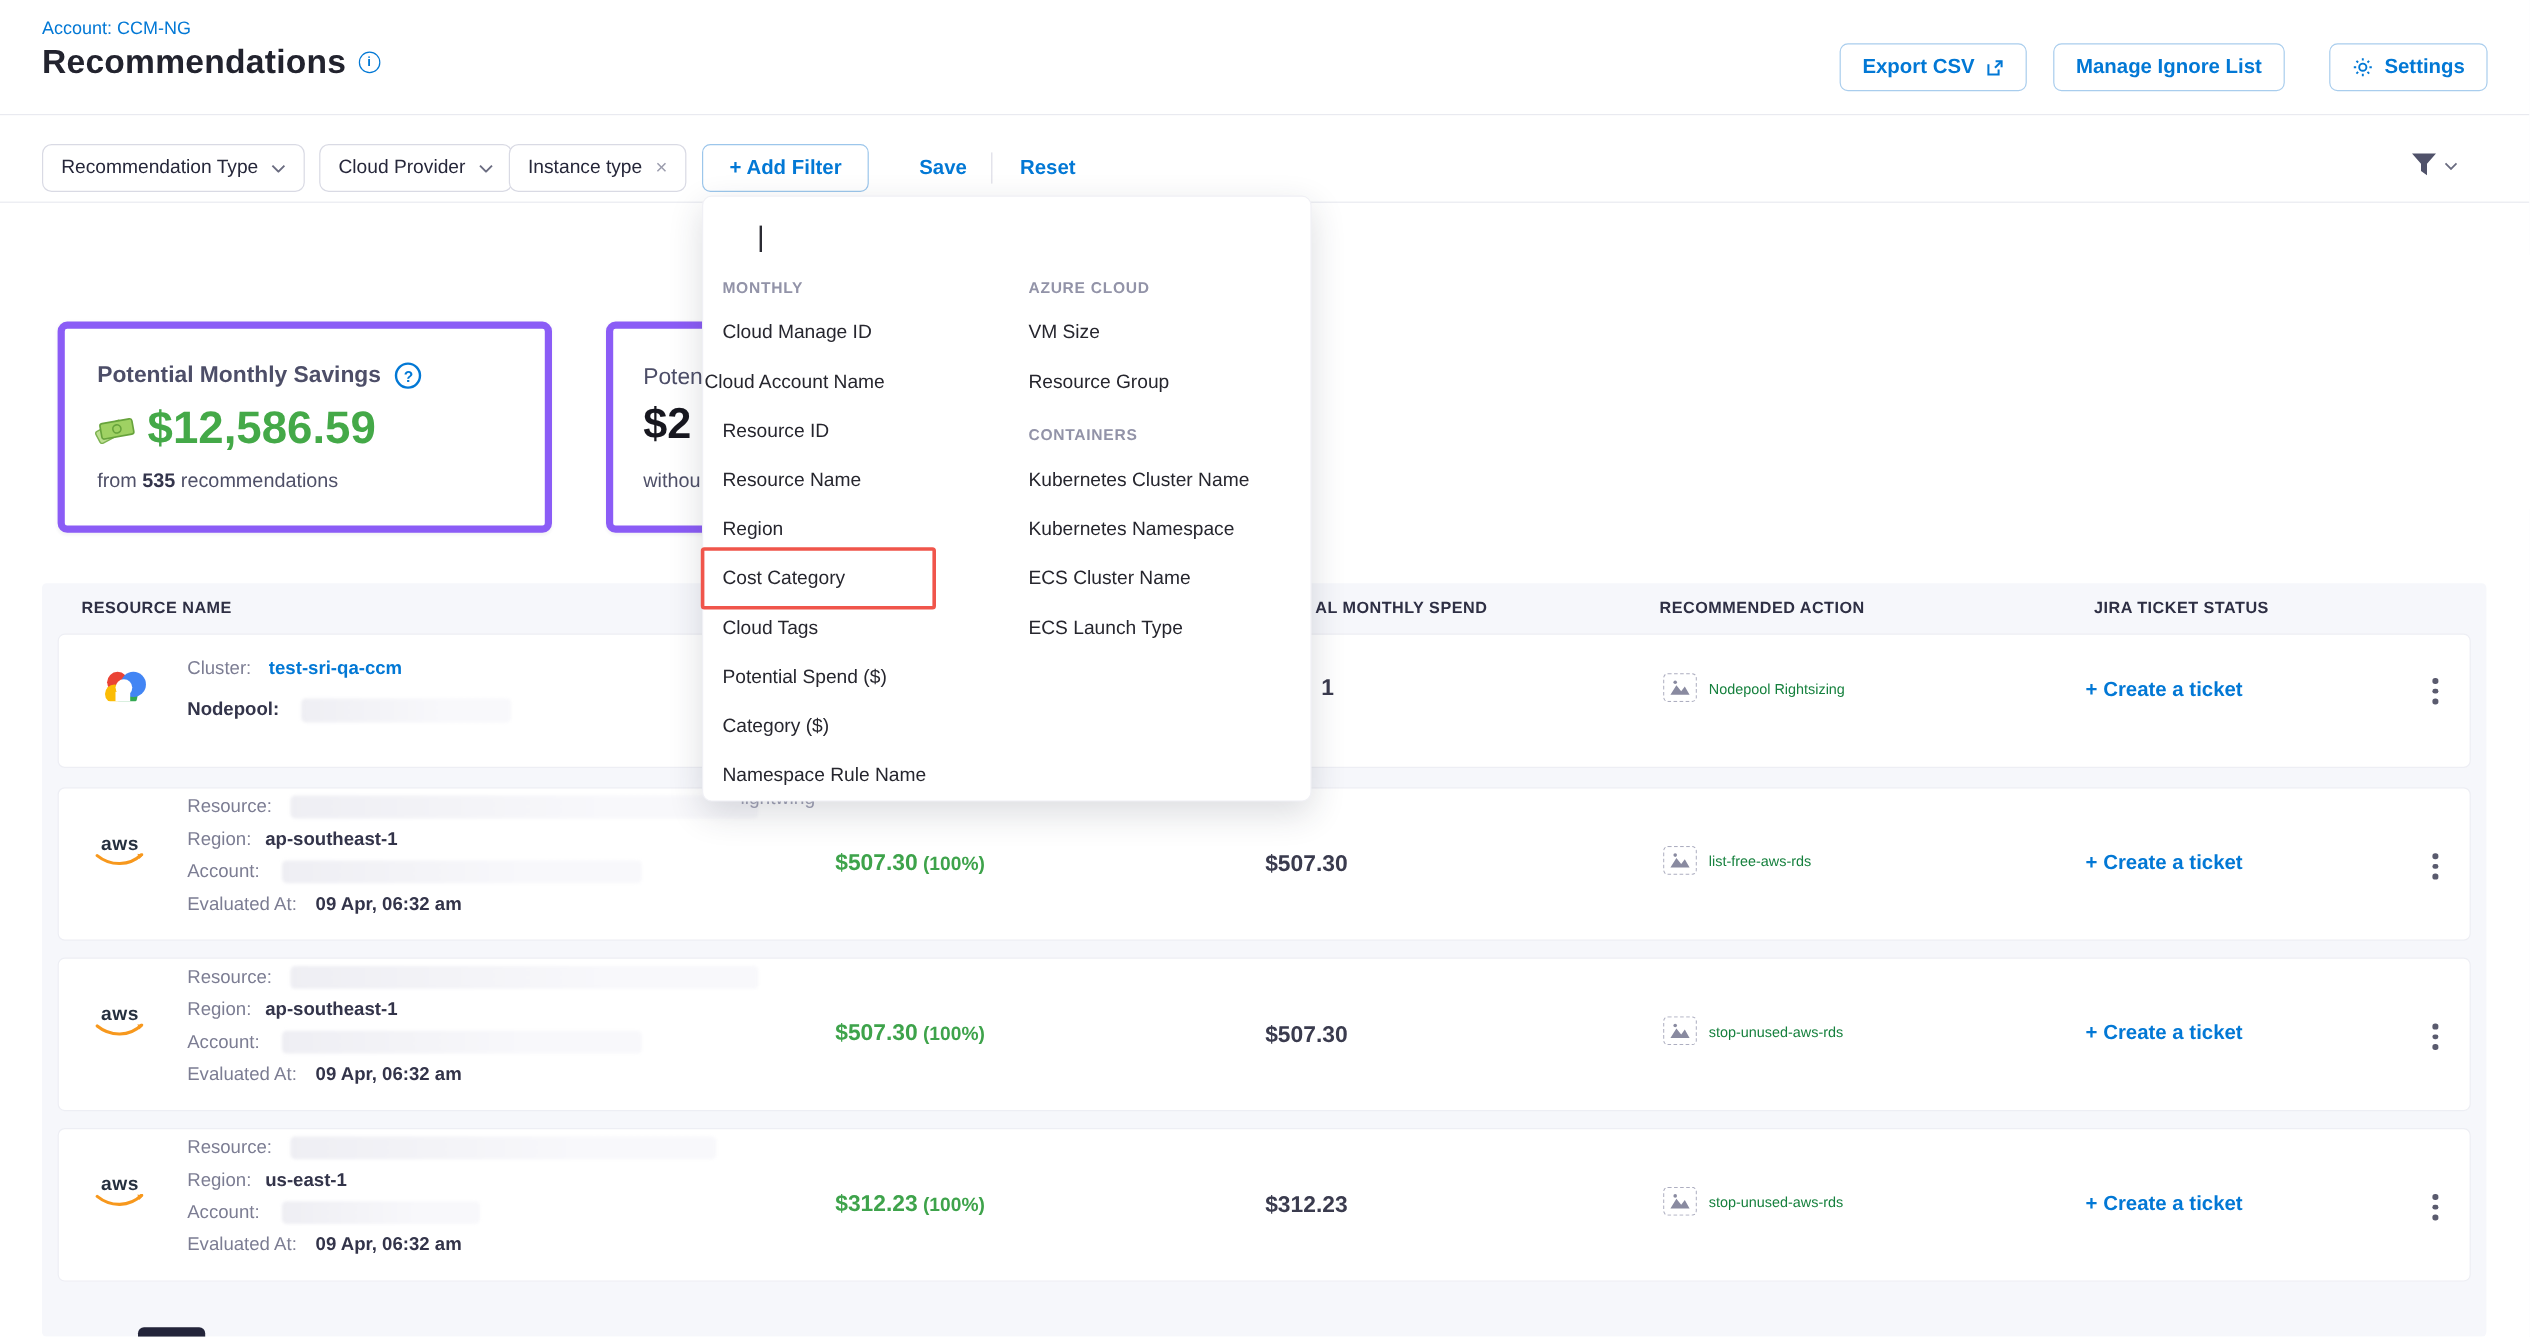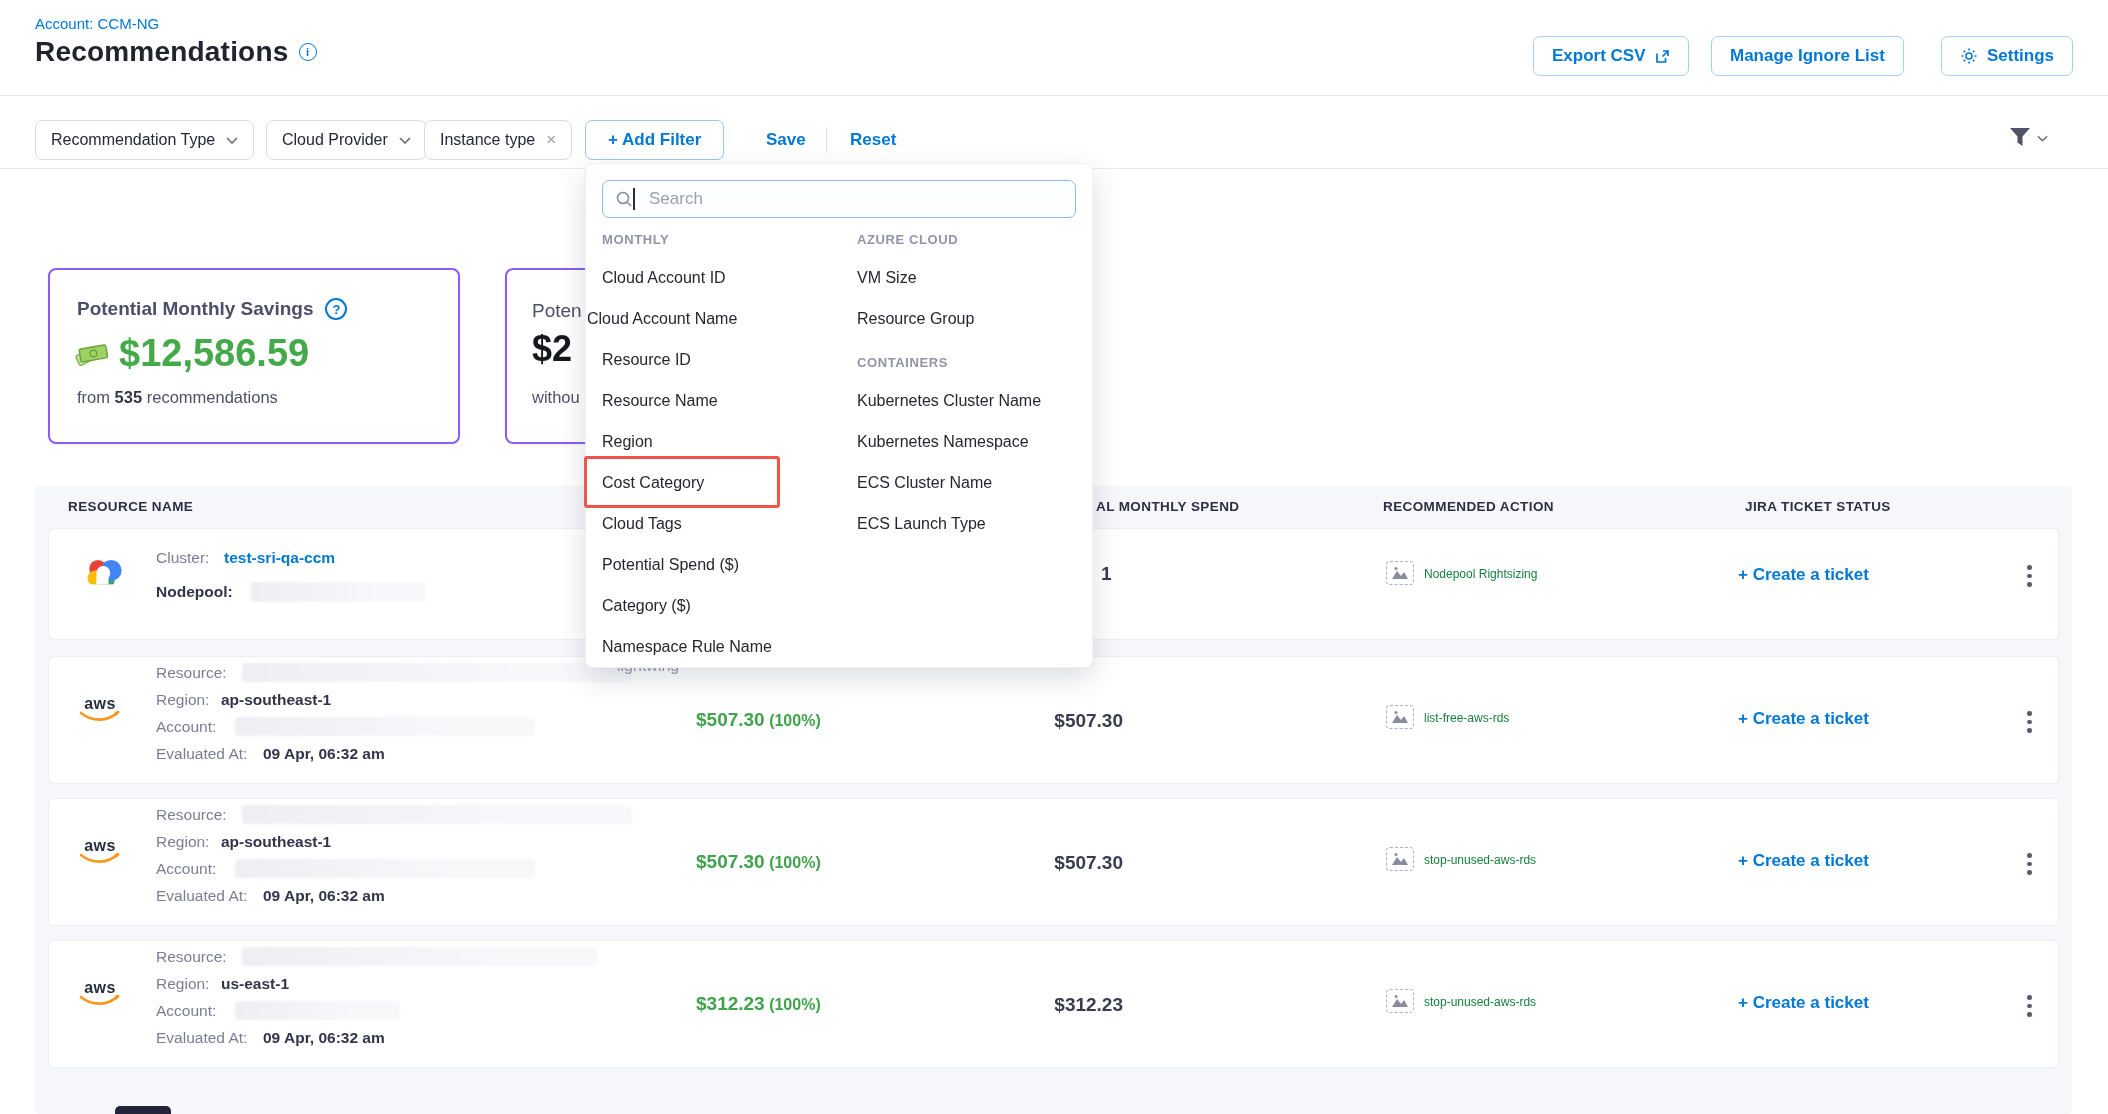--- a/index.html
+++ b/index.html
@@ -25,21 +25,21 @@
                 border-radius:7px; color:#0278D5; font-weight:700; font-size:17px; background:#fff;}
   .link-btn { color:#0278D5; font-weight:700; font-size:17px; }
   .vdiv { width:1px; height:26px; background:#DCDDE6; }
 
   
   .tabs { display:flex; border:1px solid #DFE0E9; border-radius:8px; overflow:hidden; background:#fff; }
   .tab { padding:9px 17px; font-size:15.5px; color:#3C3D55; background:#fff; }
   .tab.active { background:#E7F4FD; color:#0278D5; font-weight:700; }
 
   
-  .card { position:absolute; background:#fff; border:2px solid #8b5cf6; border-radius:8px;
+  .card { position:absolute; background:#fff; border:6px solid #8b5cf6; border-radius:8px;
           box-shadow:0 1px 3px rgba(40,41,61,.06); }
   .card-title { font-size:19px; font-weight:700; color:#4D4E68; }
   .help-ic { display:inline-flex; width:22px; height:22px; border:2px solid #0278D5; border-radius:50%;
              color:#0278D5; font-size:13px; font-weight:700; align-items:center; justify-content:center;}
   .big-green { font-size:38px; font-weight:800; color:#44A948; }
   .card-sub { font-size:16.5px; color:#4F5068; }
   .card-sub b { color:#34354C; }
   .frag-title { font-size:19px; font-weight:400; color:#4D4E68; }
   .frag-amount { font-size:36px; font-weight:800; color:#17171F; }
   .frag-sub { font-size:16.5px; color:#4F5068; }
@@ -339,33 +339,24 @@
           <i></i>
           <i></i>
         </span>
     </div>
   </div>
 
   <div class="spend-frag" style="left:1101px; top:563px;">1</div>
   <div class="fragment" style="left:617px; top:657px;">lightwing</div>
 
   <div class="panel">
-    <div class="search-box">
-      <span style="display:inline-flex;">
-        <svg width="18" height="18" viewBox="0 0 18 18">
-            <circle cx="8" cy="8" r="5.5" stroke="#8A8B9C" stroke-width="1.6" fill="none"></circle>
-            <path d="M12.2 12.2L16 16" stroke="#8A8B9C" stroke-width="1.6"></path>
-          </svg>
-      </span>
-      <input type="text" placeholder="Search" style="">
-    </div>
     <div class="caret"></div>
 
     <div class="sec-title" style="left:16px; top:68px;">MONTHLY</div>
-    <div class="panel-item" style="left:16px; top:105px;">Cloud Account ID</div>
+    <div class="panel-item" style="left:16px; top:105px;">Cloud Manage ID</div>
     <div class="panel-item" style="left:1px; top:146px;text-align:right;">Cloud Account Name</div>
     <div class="panel-item" style="left:16px; top:187px;">Resource ID</div>
     <div class="panel-item" style="left:16px; top:228px;">Resource Name</div>
     <div class="panel-item" style="left:16px; top:269px;">Region</div>
     <div class="panel-item" style="left:16px; top:310px;">Cost Category</div>
     <div class="panel-item" style="left:16px; top:351px;">Cloud Tags</div>
     <div class="panel-item" style="left:16px; top:392px;">Potential Spend ($)</div>
     <div class="panel-item" style="left:16px; top:433px;">Category ($)</div>
     <div class="panel-item" style="left:16px; top:474px;">Namespace Rule Name</div>
 

